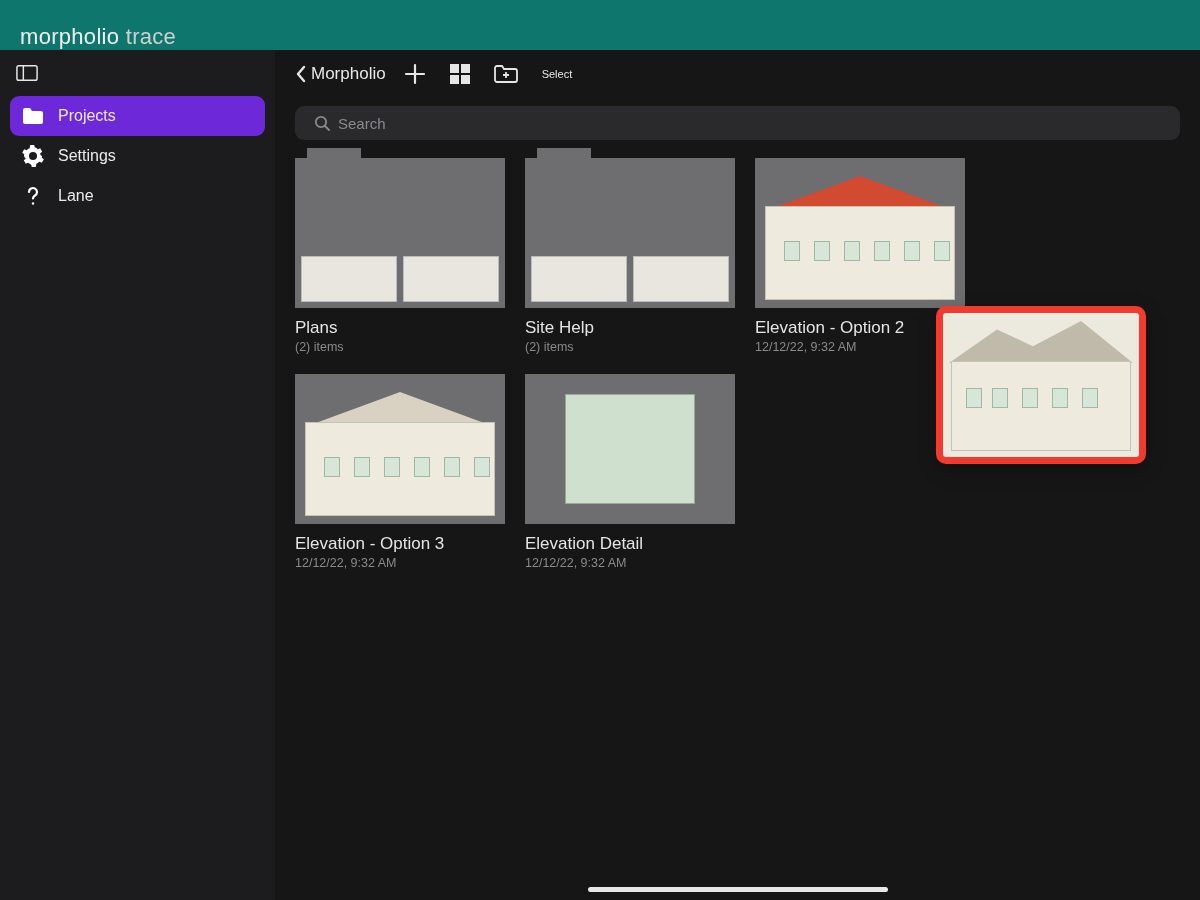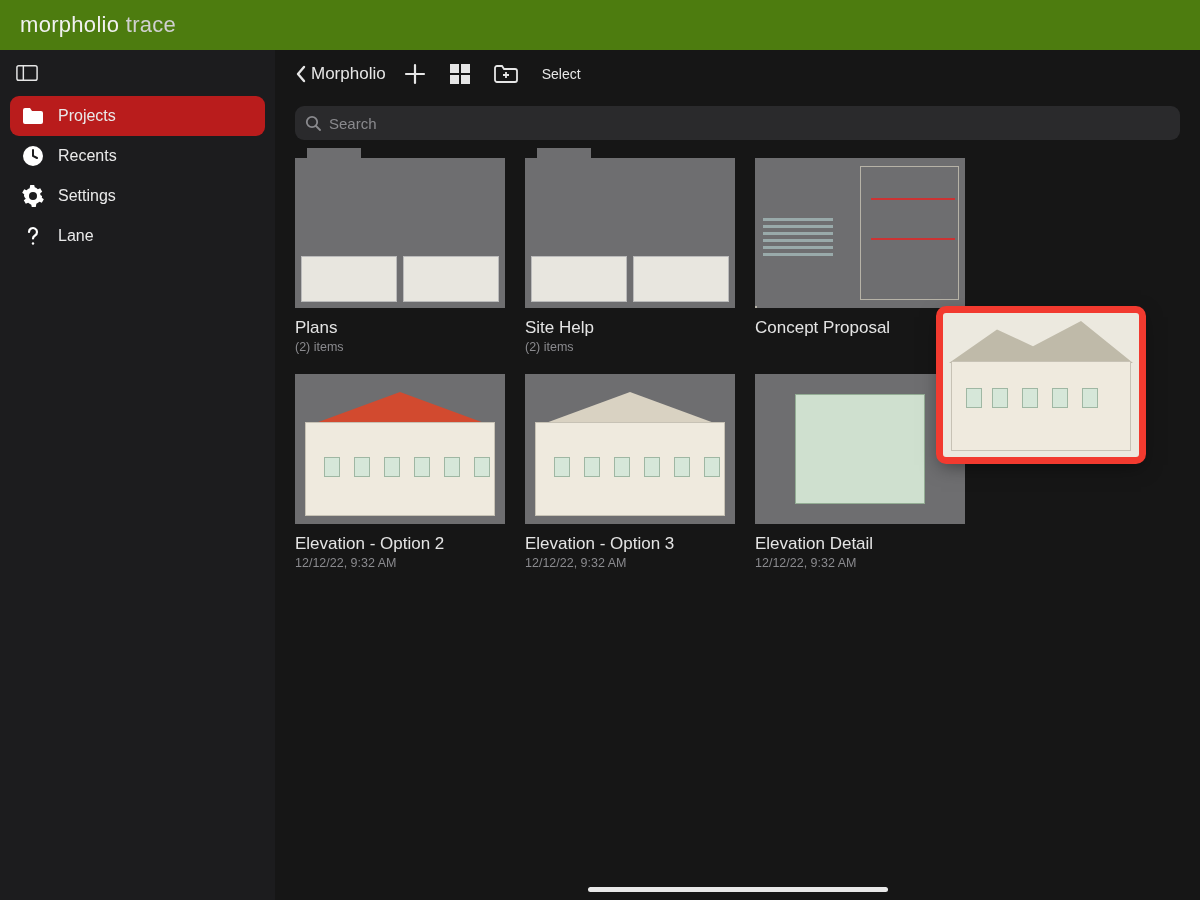--- a/index.html
+++ b/index.html
@@ -8,23 +8,23 @@
     background: #000;
     font-family: -apple-system, "Helvetica Neue", Arial, sans-serif;
     color: #e6e6e6;
     display: flex;
     flex-direction: column;
   }
   
   .app-header {
     height: 50px;
     display: flex;
-    align-items: center;
+    align-items: flex-end;
     padding: 0 20px;
-    background: #4d7c0f;
+    background: #0f766e;
   }
   .app-header .brand { font-size: 22px; font-weight: 300; color: #f1f1f1; letter-spacing: .3px; }
   .app-header .brand .light { font-weight: 200; color: #d0d0d0; }
 
   .shell { flex: 1; display: flex; min-height: 0; }
 
   
   .sidebar {
     width: 275px;
     background: #1c1c1e;
@@ -36,50 +36,50 @@
   .sidebar .item {
     display: flex;
     align-items: center;
     gap: 14px;
     padding: 9px 12px;
     border-radius: 9px;
     color: #eaeaea;
     font-size: 16px;
     cursor: pointer;
   }
-  .sidebar .item.active { background: #b91c1c; }
+  .sidebar .item.active { background: #6d28d9; }
   .sidebar .icon { width: 22px; height: 22px; display: inline-flex; align-items: center; justify-content: center; color: #fff; }
 
   
   .main { flex: 1; background: #161616; display: flex; flex-direction: column; }
   .toolbar {
     height: 48px;
     display: flex;
     align-items: center;
     padding: 0 20px;
     gap: 18px;
   }
   .breadcrumb {
     display: flex; align-items: center; gap: 4px; color: #e6e6e6; font-size: 17px; cursor: pointer;
   }
   .toolbar .title {
     flex: 1; text-align: center; color: #f1d23c; font-size: 17px; font-weight: 500;
   }
   .tool-icons { display: flex; align-items: center; gap: 24px; }
   .tool-icons svg, .tool-icons .sel { cursor: pointer; }
-  .sel { color: #e6e6e6; font-size: 14px; }
+  .sel { color: #e6e6e6; font-size: 11px; }
 
   .searchbar {
     margin: 8px 20px 18px 20px;
     background: #2a2a2c;
     border-radius: 9px;
     height: 34px;
     display: flex;
     align-items: center;
-    padding: 0 10px;
+    padding: 0 19px;
     gap: 8px;
     color: #8a8a8e;
   }
   .searchbar input {
     flex: 1; background: transparent; border: 0; outline: 0; color: #e6e6e6; font-size: 15px;
   }
   .searchbar input::placeholder { color: #8a8a8e; }
 
   .grid {
     padding: 0 20px;
@@ -162,29 +162,20 @@
       </span>
     </div>
 
     <div class="item active">
       <span class="icon">
         <svg width="22" height="18" viewBox="0 0 22 18" fill="#fff">
             <path d="M1 3a2 2 0 0 1 2-2h5l2 3h9a2 2 0 0 1 2 2v9a2 2 0 0 1-2 2H3a2 2 0 0 1-2-2V3z"></path>
           </svg>
       </span>
       <span>Projects</span>
-    </div>
-    <div class="item">
-      <span class="icon">
-        <svg width="22" height="22" viewBox="0 0 22 22" fill="#fff">
-            <circle cx="11" cy="11" r="10"></circle>
-            <path d="M11 5v6l4 2" stroke="#1c1c1e" stroke-width="2" fill="none" stroke-linecap="round"></path>
-          </svg>
-      </span>
-      <span>Recents</span>
     </div>
     <div class="item">
       <span class="icon">
         <svg width="22" height="22" viewBox="0 0 22 22" fill="#fff">
             <path d="M11 7a4 4 0 1 0 0 8 4 4 0 0 0 0-8zm9 4a9 9 0 0 1-.18 1.8l2 1.56-2 3.46-2.36-.95a9 9 0 0 1-3.12 1.8L13.8 22h-4l-.54-2.33a9 9 0 0 1-3.12-1.8l-2.36.95-2-3.46 2-1.56A9 9 0 0 1 2 11a9 9 0 0 1 .18-1.8l-2-1.56 2-3.46 2.36.95a9 9 0 0 1 3.12-1.8L8.2 0h4l.54 2.33a9 9 0 0 1 3.12 1.8l2.36-.95 2 3.46-2 1.56c.12.59.18 1.19.18 1.8z"></path>
           </svg>
       </span>
       <span>Settings</span>
     </div>
     <div class="item">
@@ -259,35 +250,20 @@
             <div class="tab"></div>
             <div class="folder-inner">
               <div class="mini"></div>
               <div class="mini"></div>
             </div>
           </div>
           <div class="name">Site Help</div>
           <div class="meta">(2) items</div>
         </div>
         <div class="card">
-          <div class="thumb concept">
-            <div class="txt">
-              <span></span>
-              <span></span>
-              <span></span>
-              <span></span>
-              <span></span>
-              <span></span>
-            </div>
-            <div class="red-line" style="left: 55%; right: 10px; top: 40px;"></div>
-            <div class="red-line" style="left: 55%; right: 10px; top: 80px;"></div>
-          </div>
-          <div class="name">Concept Proposal</div>
-        </div>
-        <div class="card">
           <div class="thumb draw">
             <div class="roof red"></div>
             <div class="body">
               <div class="win" style="left: 18px; top: 34px;"></div>
               <div class="win" style="left: 48px; top: 34px;"></div>
               <div class="win" style="left: 78px; top: 34px;"></div>
               <div class="win" style="left: 108px; top: 34px;"></div>
               <div class="win" style="left: 138px; top: 34px;"></div>
               <div class="win" style="left: 168px; top: 34px;"></div>
             </div>

